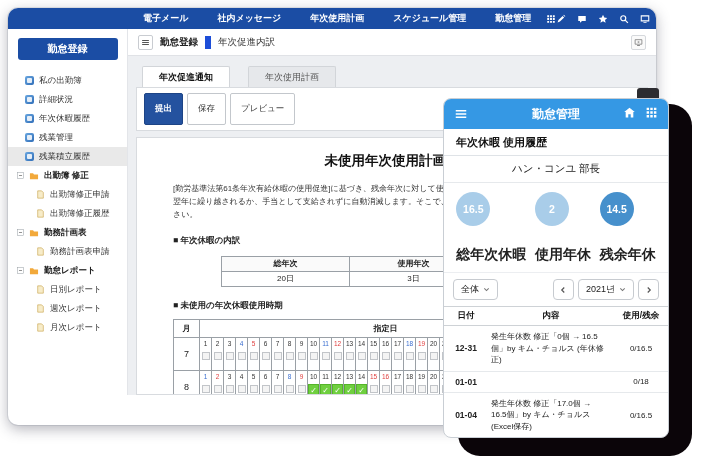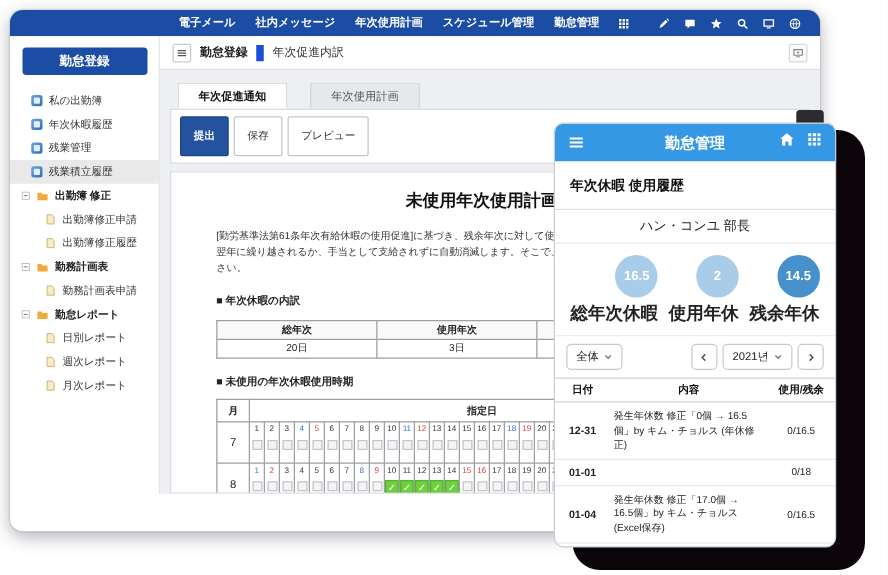--- a/index.html
+++ b/index.html
@@ -11,21 +11,21 @@
   .win{position:absolute;left:8px;top:8px;width:648px;height:417px;background:#fff;border-radius:10px;
        box-shadow:0 4px 14px rgba(40,40,60,.35),0 0 0 1px #e9ebee;overflow:hidden;z-index:1;}
   .win-header{height:30px;display:flex;align-items:center;padding:0 13px;background:#fff;}
   .logo{font-size:15px;font-weight:bold;color:#0e2e7c;letter-spacing:.3px;}
   .logo .logo-a{color:#1e63e9;}
   .user{margin-left:auto;display:flex;align-items:center;gap:6px;font-size:7.5px;color:#555;}
   .avatar{width:16px;height:16px;border-radius:50%;background:#cfd8e4;color:#7e8ba1;display:flex;align-items:flex-end;justify-content:center;overflow:hidden;}
   .logout-btn{color:#555;display:flex;align-items:center;}
 
   .navbar{height:21px;background:#1b4da4;display:flex;align-items:center;color:#fff;padding:0 15px;}
-  .nav-items{display:flex;gap:16px;margin-left:120px;font-size:9px;font-weight:bold;align-items:center;}
+  .nav-items{display:flex;gap:29px;margin-left:120px;font-size:9px;font-weight:bold;align-items:center;}
   .nav-item{cursor:default;white-space:nowrap;}
   .nav-grid{display:flex;align-items:center;margin-left:15px;}
   .nav-icons{margin-left:auto;display:flex;gap:11px;align-items:center;}
   .nav-ic{display:flex;align-items:center;}
 
   .win-body{display:flex;height:366px;}
   .sidebar{width:120px;border-right:1px solid #e3e5e9;padding-top:9px;flex-shrink:0;background:#fff;}
   .reg-btn{display:block;margin:0 auto 11px;width:100px;height:22px;background:#1b4da4;color:#fff;
            font-size:10px;font-weight:bold;border:none;border-radius:3px;font-family:inherit;}
   .side-item{height:19px;display:flex;align-items:center;font-size:8.5px;color:#333;gap:5px;white-space:nowrap;}
@@ -52,21 +52,21 @@
   .toolbar{background:#fff;border:1px solid #d8dbdf;padding:5px 7px;display:flex;gap:4px;}
   .btn{height:17px;padding:15px 10px;font-size:8.5px;display:flex;align-items:center;border-radius:2px;
        border:1px solid #c3c7cc;background:#fff;color:#333;font-family:inherit;}
   .btn.primary{background:#24529f;border-color:#1d4486;color:#fff;font-weight:bold;}
 
   .doc-card{background:#fff;border:1px solid #d8dbdf;margin-top:6px;flex:1;padding:10px 36px 0;overflow:hidden;}
   .doc-title{text-align:center;font-size:13.5px;font-weight:bold;margin:4px 0 12px;color:#111;}
   .doc-intro{font-size:8px;color:#333;line-height:1.65;}
   .sec-title{font-size:8.5px;font-weight:bold;margin-top:13px;color:#222;}
   .bullets{margin:7px 0 0 8px;}
-  .sum-table{border-collapse:collapse;margin-top:9px;}
+  .sum-table{border-collapse:collapse;margin-top:9px;margin-left:48px;}
   .sum-table th,.sum-table td{border:1px solid #9aa0a6;width:128px;height:15px;font-size:8px;text-align:center;color:#222;}
   .sum-table th{background:#fafafa;}
   .cal-table{border-collapse:collapse;margin-top:7px;}
   .cal-table th,.cal-table td{border:1px solid #9aa0a6;}
   .cal-th-month{width:26px;font-size:8px;height:18px;font-weight:bold;color:#222;}
   .cal-th-days{font-size:8px;height:18px;font-weight:bold;color:#222;text-align:center;}
   .cal-month{font-size:9px;text-align:center;width:26px;color:#222;}
   .cal-day{width:12px;height:33px;vertical-align:top;text-align:center;padding:0;}
   .cal-num{font-size:6.5px;height:11px;line-height:12px;color:#333;}
   .cal-num.blue{color:#3a6ed0;}
@@ -77,24 +77,24 @@
 
   
   .phone-shadow{position:absolute;left:458px;top:104px;width:234px;height:352px;background:#0b0509;border-radius:22px;z-index:8;}
   .phone-notch{position:absolute;left:637px;top:88px;width:22px;height:14px;background:#2c2c30;border-radius:3px;z-index:7;}
   .mobile{position:absolute;left:443px;top:98px;width:226px;height:340px;background:#fff;border-radius:8px;
           border:1px solid #c9ced4;overflow:hidden;z-index:9;}
   .m-header{height:30px;background:#3598e4;display:flex;align-items:center;padding:0 10px;color:#fff;position:relative;flex-shrink:0;}
   .m-title{position:absolute;left:0;right:0;text-align:center;font-size:12px;font-weight:bold;}
   .m-burger{display:flex;align-items:center;z-index:1;}
   .m-hicons{margin-left:auto;display:flex;gap:9px;z-index:1;align-items:center;}
-  .m-page-title{height:39px;display:flex;align-items:center;padding:0 12px;font-size:11px;font-weight:bold;color:#111;border-bottom:1px solid #dfe3e7;}
+  .m-page-title{height:27px;display:flex;align-items:center;padding:0 12px;font-size:11px;font-weight:bold;color:#111;border-bottom:1px solid #dfe3e7;}
   .m-emp{height:27px;display:flex;align-items:center;justify-content:center;font-size:10.5px;color:#222;border-bottom:1px solid #e6e9ec;}
   .m-stats{display:flex;justify-content:space-around;padding:9px 8px 8px;border-bottom:1px solid #eceef1;}
-  .m-stat{display:flex;flex-direction:column;align-items:flex-end;gap:4px;}
+  .m-stat{display:flex;flex-direction:column;align-items:flex-start;gap:20px;}
   .m-circle{width:34px;height:34px;border-radius:50%;background:#a9cde9;color:#fff;font-size:10.5px;font-weight:bold;
             display:flex;align-items:center;justify-content:center;}
   .m-stat.em .m-circle{background:#4690cc;}
   .m-stat-label{font-size:14px;font-weight:bold;color:#222;}
   .m-filter{height:33px;display:flex;align-items:center;padding:0 9px;gap:4px;}
   .chip{height:21px;border:1px solid #c7cbd0;border-radius:4px;background:#fff;display:flex;align-items:center;
         gap:4px;padding:0 7px;font-size:9px;color:#222;}
   .chip .chev{color:#777;display:flex;align-items:center;}
   .chip.sq{width:21px;padding:0;justify-content:center;color:#555;}
   .m-filter .spacer{flex:1;}
@@ -162,20 +162,24 @@
         </div>
     </div>
 
     <div class="win-body">
       <div class="sidebar">
         <button class="reg-btn">勤怠登録</button>
         <div id="side-items">
             <div class="side-item leaf">
               <span class="leaf-ic"></span>
               <span>私の出勤簿</span>
+            </div>
+            <div class="side-item leaf">
+              <span class="leaf-ic"></span>
+              <span>詳細状況</span>
             </div>
             <div class="side-item leaf">
               <span class="leaf-ic"></span>
               <span>年次休暇履歴</span>
             </div>
             <div class="side-item leaf">
               <span class="leaf-ic"></span>
               <span>残業管理</span>
             </div>
             <div class="side-item leaf selected">

